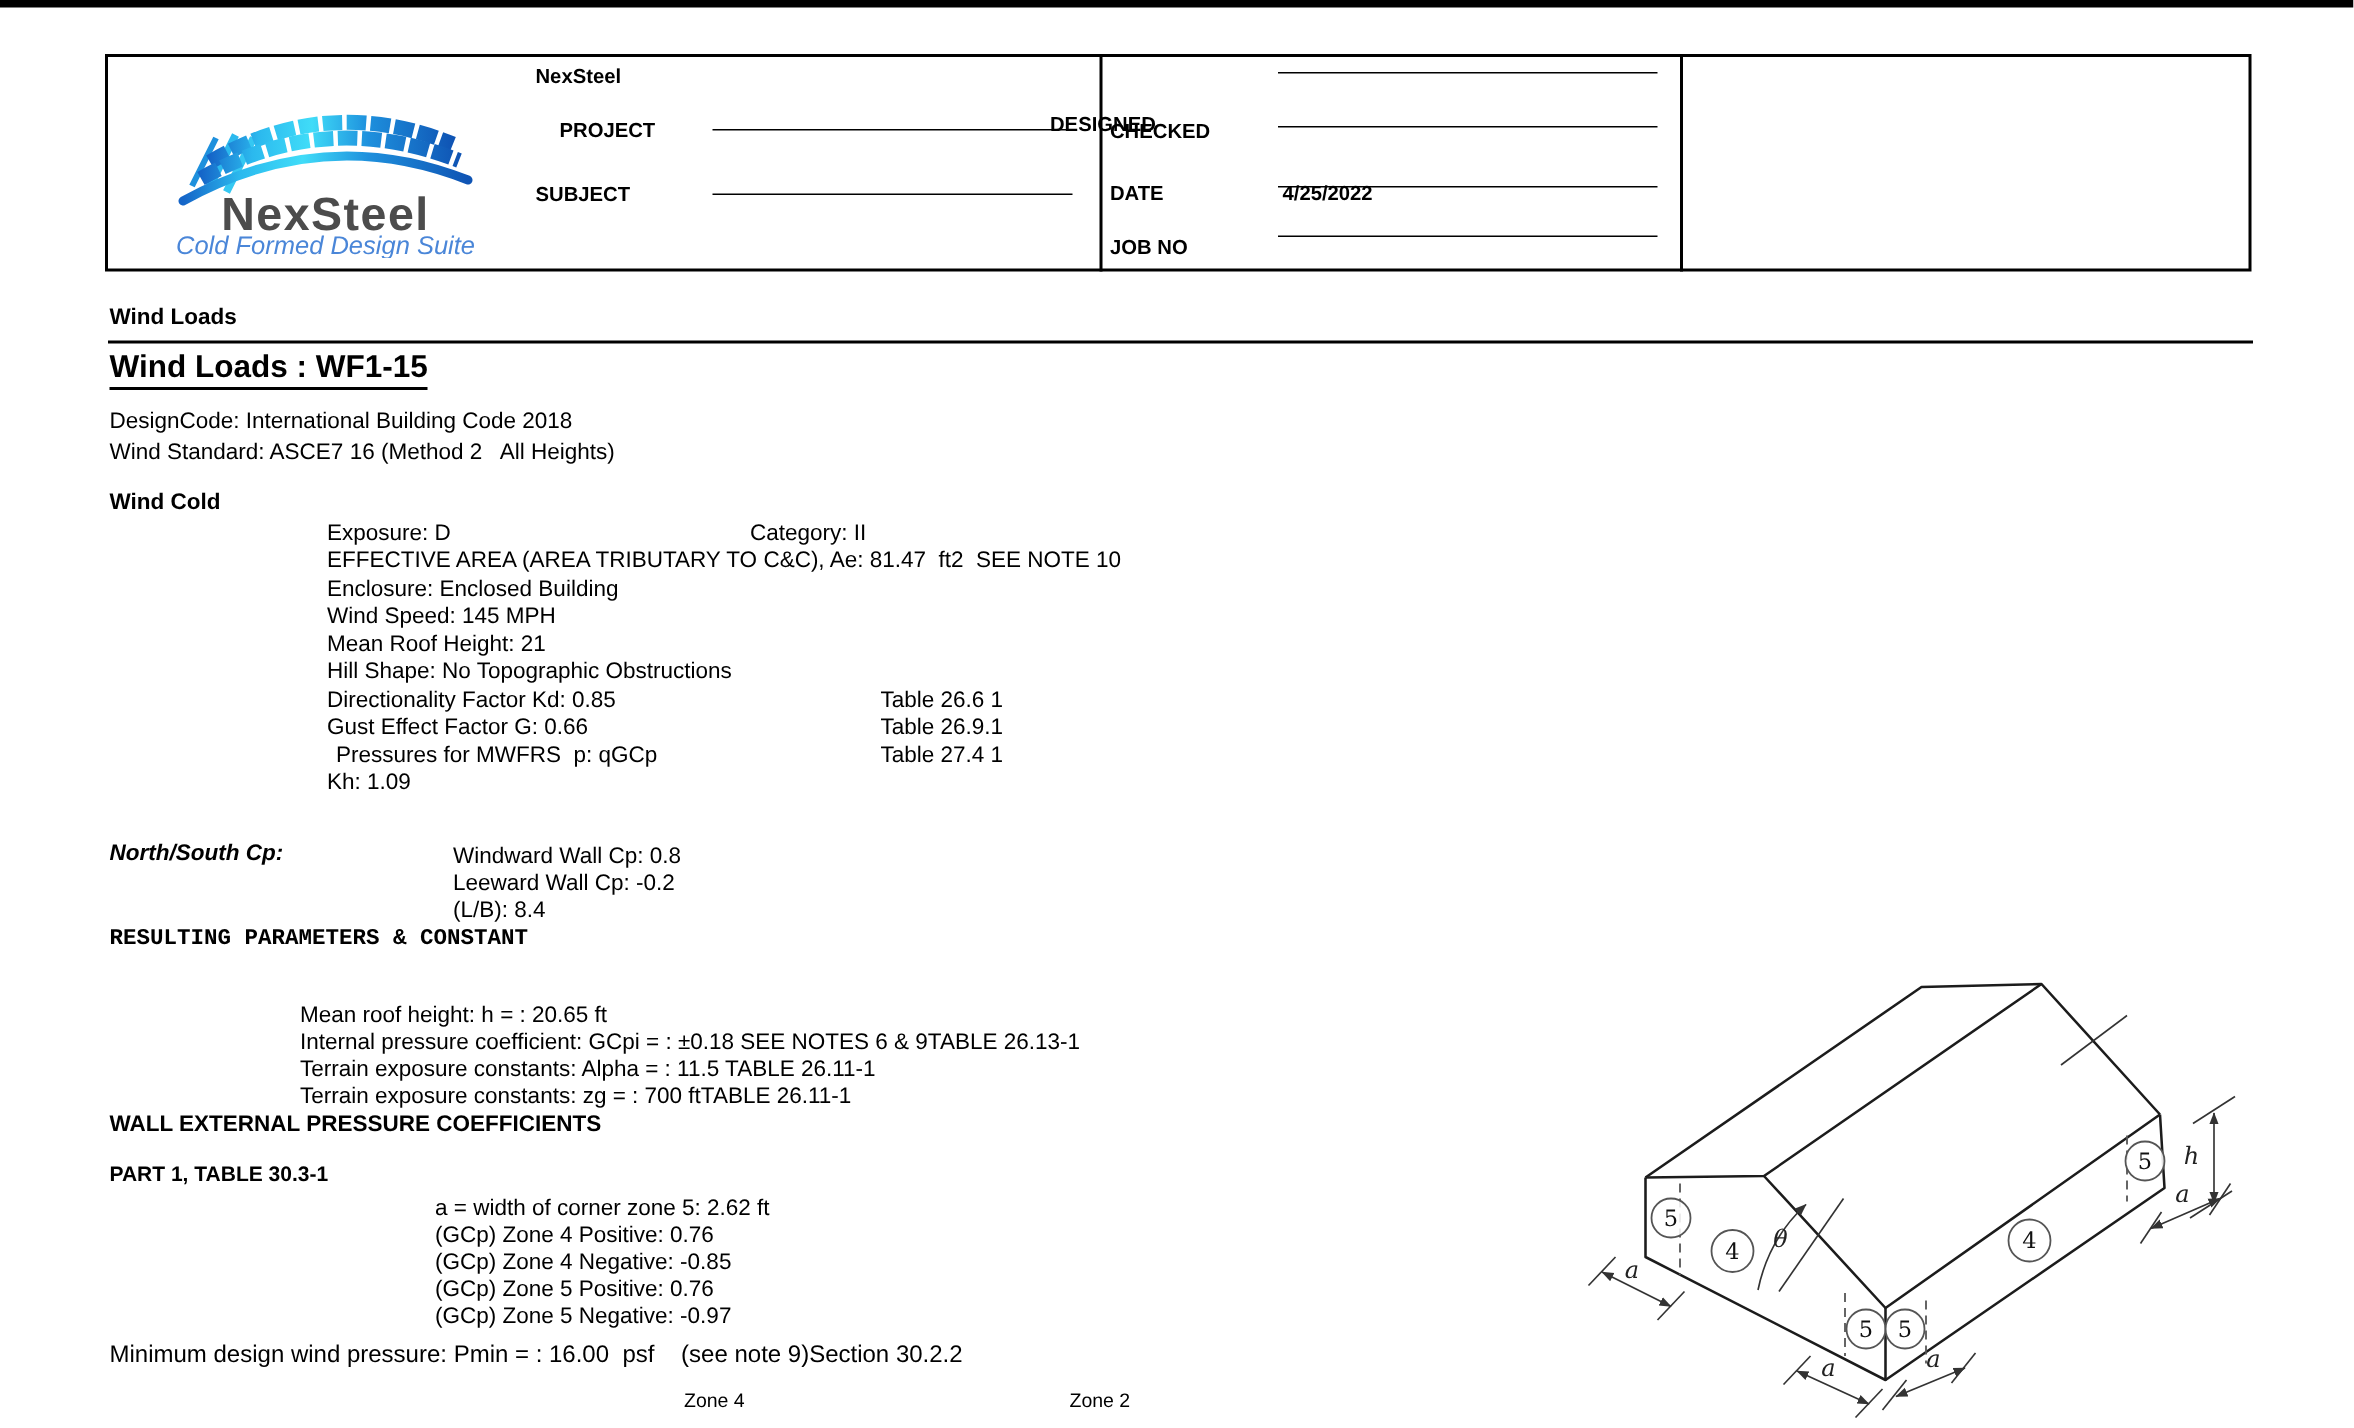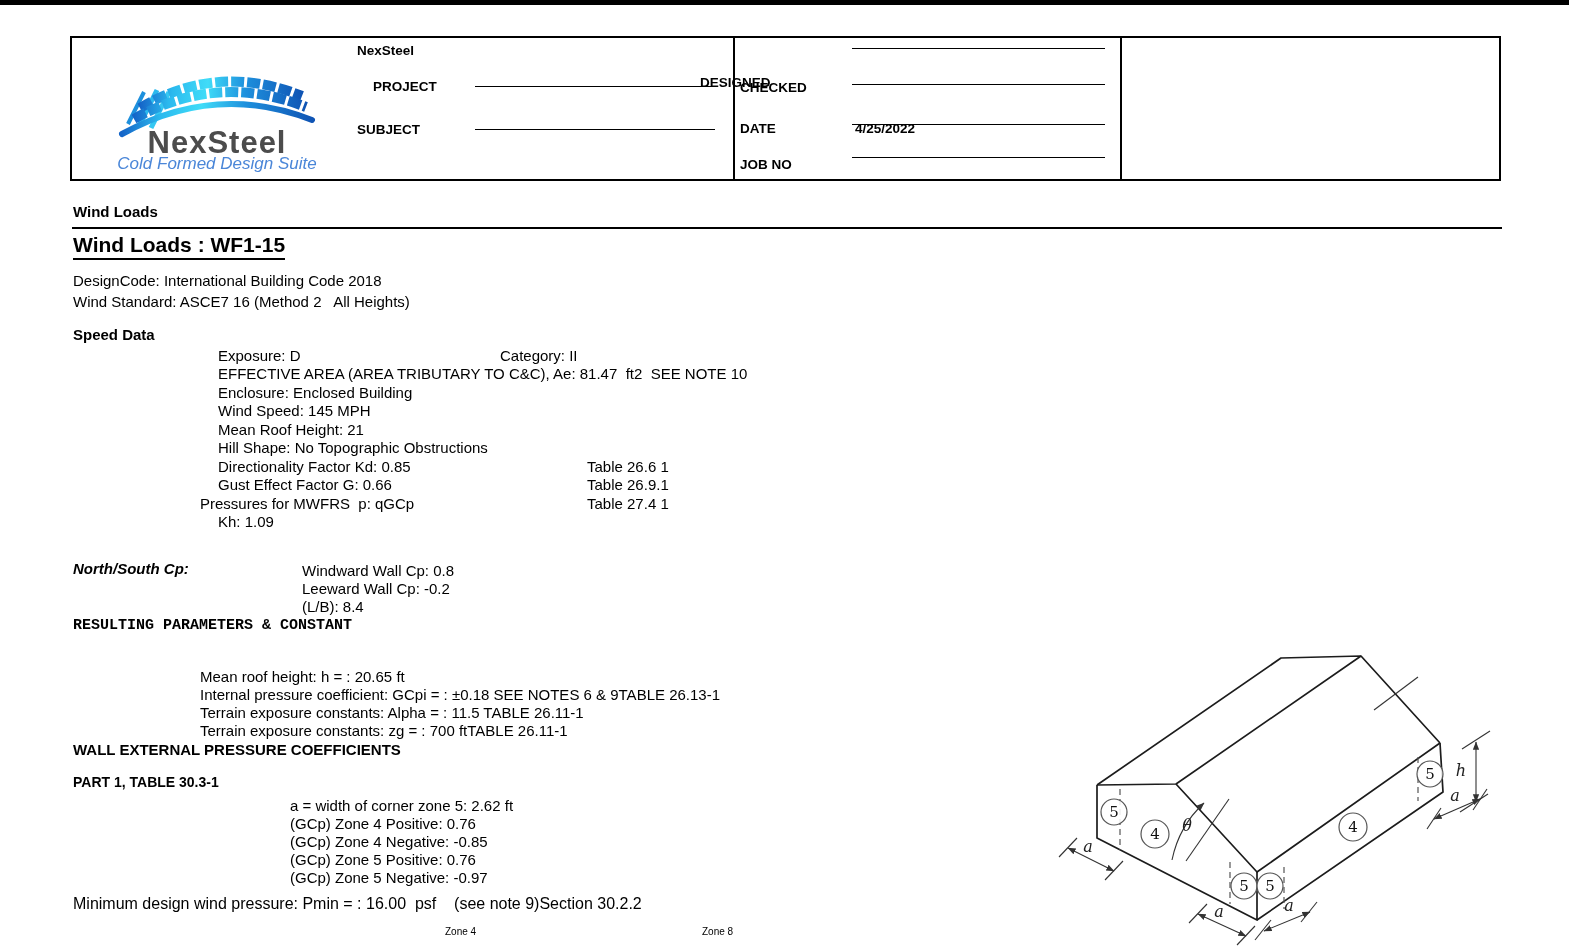--- a/index.html
+++ b/index.html
@@ -7,21 +7,21 @@
     width:1569px;height:952px;position:relative;background:#fff;overflow:hidden;
     font-family:"Liberation Sans",sans-serif;color:#000;
   }
   .topbar{position:absolute;left:0;top:0;width:1569px;height:5px;background:#000;}
   .t{position:absolute;white-space:pre;font-size:15px;line-height:1.2;}
   .bold{font-weight:bold;}
   .lbl{position:absolute;white-space:pre;font-size:13.5px;font-weight:bold;line-height:1.1;}
   .title{position:absolute;white-space:pre;font-size:21px;font-weight:bold;border-bottom:2.5px solid #000;padding-bottom:1px;}
   .part{font-size:14px;}
   .minp{font-size:16px;}
-  .cap{font-size:10px;}
+  .cap{font-size:13px;margin-left:11px;}
   .ul{position:absolute;height:0;border-bottom:1.5px solid #000;}
   .vline{position:absolute;width:0;border-left:2px solid #000;}
   .box{position:absolute;border:2px solid #000;box-sizing:border-box;}
   .rule{position:absolute;height:0;border-top:2px solid #000;}
   svg{position:absolute;}
   .edge{stroke:#1c1c1c;stroke-width:1.7;fill:none;stroke-linejoin:round;}
   .dash{stroke:#555;stroke-width:1.2;fill:none;stroke-dasharray:6 4;}
   .dim{stroke:#333;stroke-width:1.1;fill:none;}
   .circ{stroke:#555;stroke-width:1.2;fill:#fff;fill-opacity:.88;}
   .circtxt{font-family:"DejaVu Serif",serif;font-size:15px;fill:#111;text-anchor:middle;}
@@ -80,33 +80,33 @@
 <div class="lbl" style="left:740px;top:158px;">JOB NO</div>
 <div class="ul" style="left:852px;top:157px;width:253px;"></div>
 
 <div class="t bold" style="left:73px;top:203px;">Wind Loads</div>
 <div class="rule" style="left:72px;top:227px;width:1430px;"></div>
 <div class="title" style="left:73px;top:233px;">Wind Loads : WF1-15</div>
 
 <div class="t" style="left:73px;top:272px;">DesignCode: International Building Code 2018</div>
 <div class="t" style="left:73px;top:293px;">Wind Standard: ASCE7 16 (Method 2   All Heights)</div>
 
-<div class="t bold" style="left:73px;top:326px;">Speed Data</div>
+<div class="t bold" style="left:73px;top:326px;">Wind Cold</div>
 <div class="t" style="left:218px;top:347px;">Exposure: D</div>
 <div class="t" style="left:500px;top:347px;">Category: II</div>
 <div class="t" style="left:218px;top:365px;">EFFECTIVE AREA (AREA TRIBUTARY TO C&amp;C), Ae: 81.47  ft2  SEE NOTE 10</div>
 <div class="t" style="left:218px;top:384px;">Enclosure: Enclosed Building</div>
 <div class="t" style="left:218px;top:402px;">Wind Speed: 145 MPH</div>
 <div class="t" style="left:218px;top:421px;">Mean Roof Height: 21</div>
 <div class="t" style="left:218px;top:439px;">Hill Shape: No Topographic Obstructions</div>
 <div class="t" style="left:218px;top:458px;">Directionality Factor Kd: 0.85</div>
 <div class="t" style="left:587px;top:458px;">Table 26.6 1</div>
 <div class="t" style="left:218px;top:476px;">Gust Effect Factor G: 0.66</div>
 <div class="t" style="left:587px;top:476px;">Table 26.9.1</div>
-<div class="t" style="left:200px;top:495px;text-align:right;">Pressures for MWFRS  p: qGCp</div>
+<div class="t" style="left:224px;top:495px;text-align:right;">Pressures for MWFRS  p: qGCp</div>
 <div class="t" style="left:587px;top:495px;">Table 27.4 1</div>
 <div class="t" style="left:218px;top:513px;">Kh: 1.09</div>
 
 <div class="t bold" style="left:73px;top:560px;font-style:italic;">North/South Cp:</div>
 <div class="t" style="left:302px;top:562px;">Windward Wall Cp: 0.8</div>
 <div class="t" style="left:302px;top:580px;">Leeward Wall Cp: -0.2</div>
 <div class="t" style="left:302px;top:598px;">(L/B): 8.4</div>
 
 <div class="t bold" style="left:73px;top:617px;font-family:Liberation Mono, monospace;">RESULTING PARAMETERS &amp; CONSTANT</div>
 <div class="t" style="left:200px;top:668px;">Mean roof height: h = : 20.65 ft</div>
@@ -117,21 +117,21 @@
 <div class="t bold" style="left:73px;top:741px;">WALL EXTERNAL PRESSURE COEFFICIENTS</div>
 <div class="t bold part" style="left:73px;top:774px;">PART 1, TABLE 30.3-1</div>
 <div class="t" style="left:290px;top:797px;">a = width of corner zone 5: 2.62 ft</div>
 <div class="t" style="left:290px;top:815px;">(GCp) Zone 4 Positive: 0.76</div>
 <div class="t" style="left:290px;top:833px;">(GCp) Zone 4 Negative: -0.85</div>
 <div class="t" style="left:290px;top:851px;">(GCp) Zone 5 Positive: 0.76</div>
 <div class="t" style="left:290px;top:869px;">(GCp) Zone 5 Negative: -0.97</div>
 
 <div class="t minp" style="left:73px;top:894px;">Minimum design wind pressure: Pmin = : 16.00  psf    (see note 9)Section 30.2.2</div>
 <div class="t cap" style="left:445px;top:926px;">Zone 4</div>
-<div class="t cap" style="left:702px;top:926px;">Zone 8</div>
+<div class="t cap" style="left:702px;top:926px;">Zone 2</div>
 
 <svg style="left:1040px;top:630px;" width="529" height="322" viewBox="1040 630 529 322">
   <defs>
     <marker id="ar" viewBox="0 0 10 10" refX="8.5" refY="5" markerWidth="9" markerHeight="9" orient="auto-start-reverse" markerUnits="userSpaceOnUse">
       <path d="M0,1.5 L9,5 L0,8.5 z" fill="#333"></path>
     </marker>
   </defs>
 
   <g class="edge">
     <path d="M1097,785 L1281,658 L1361,656 L1440,743"></path>

